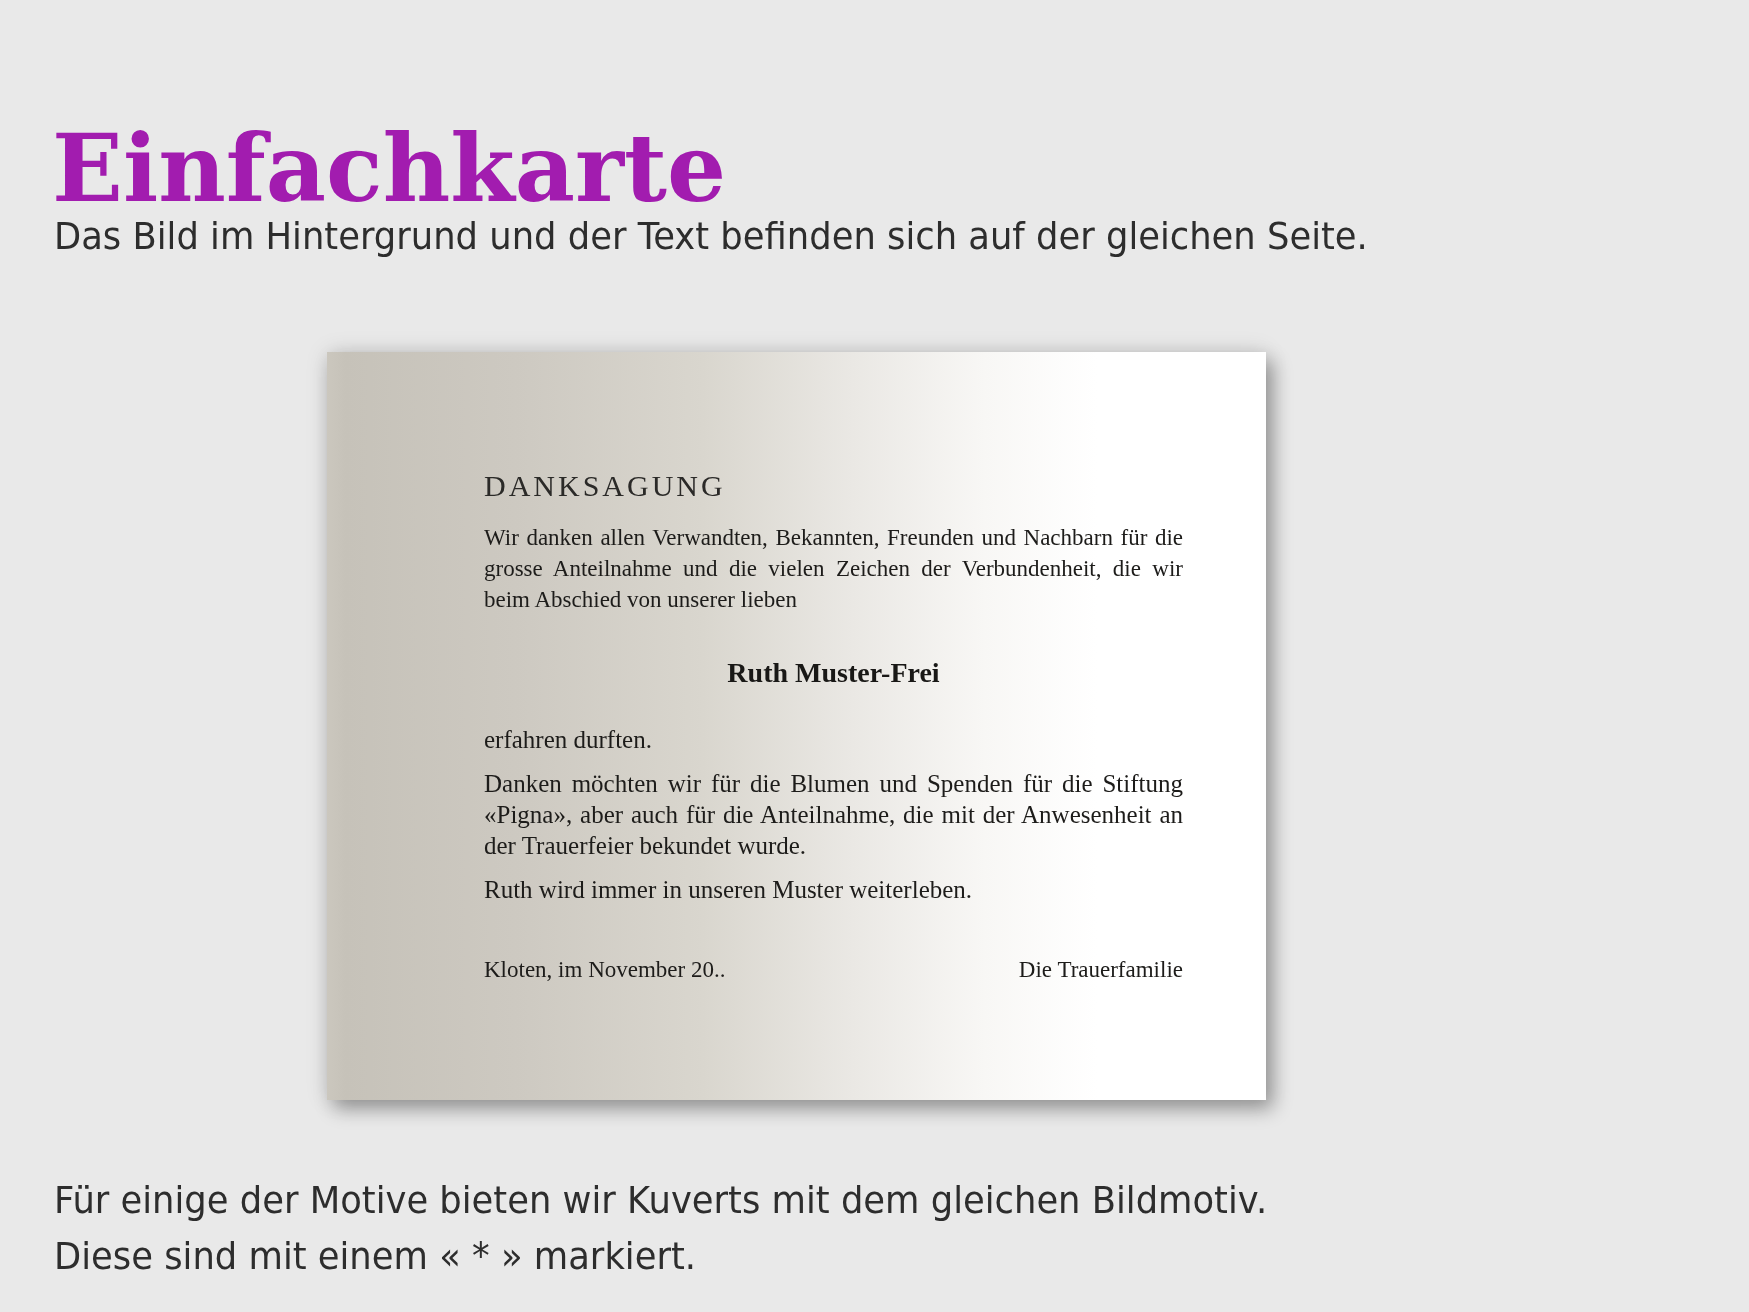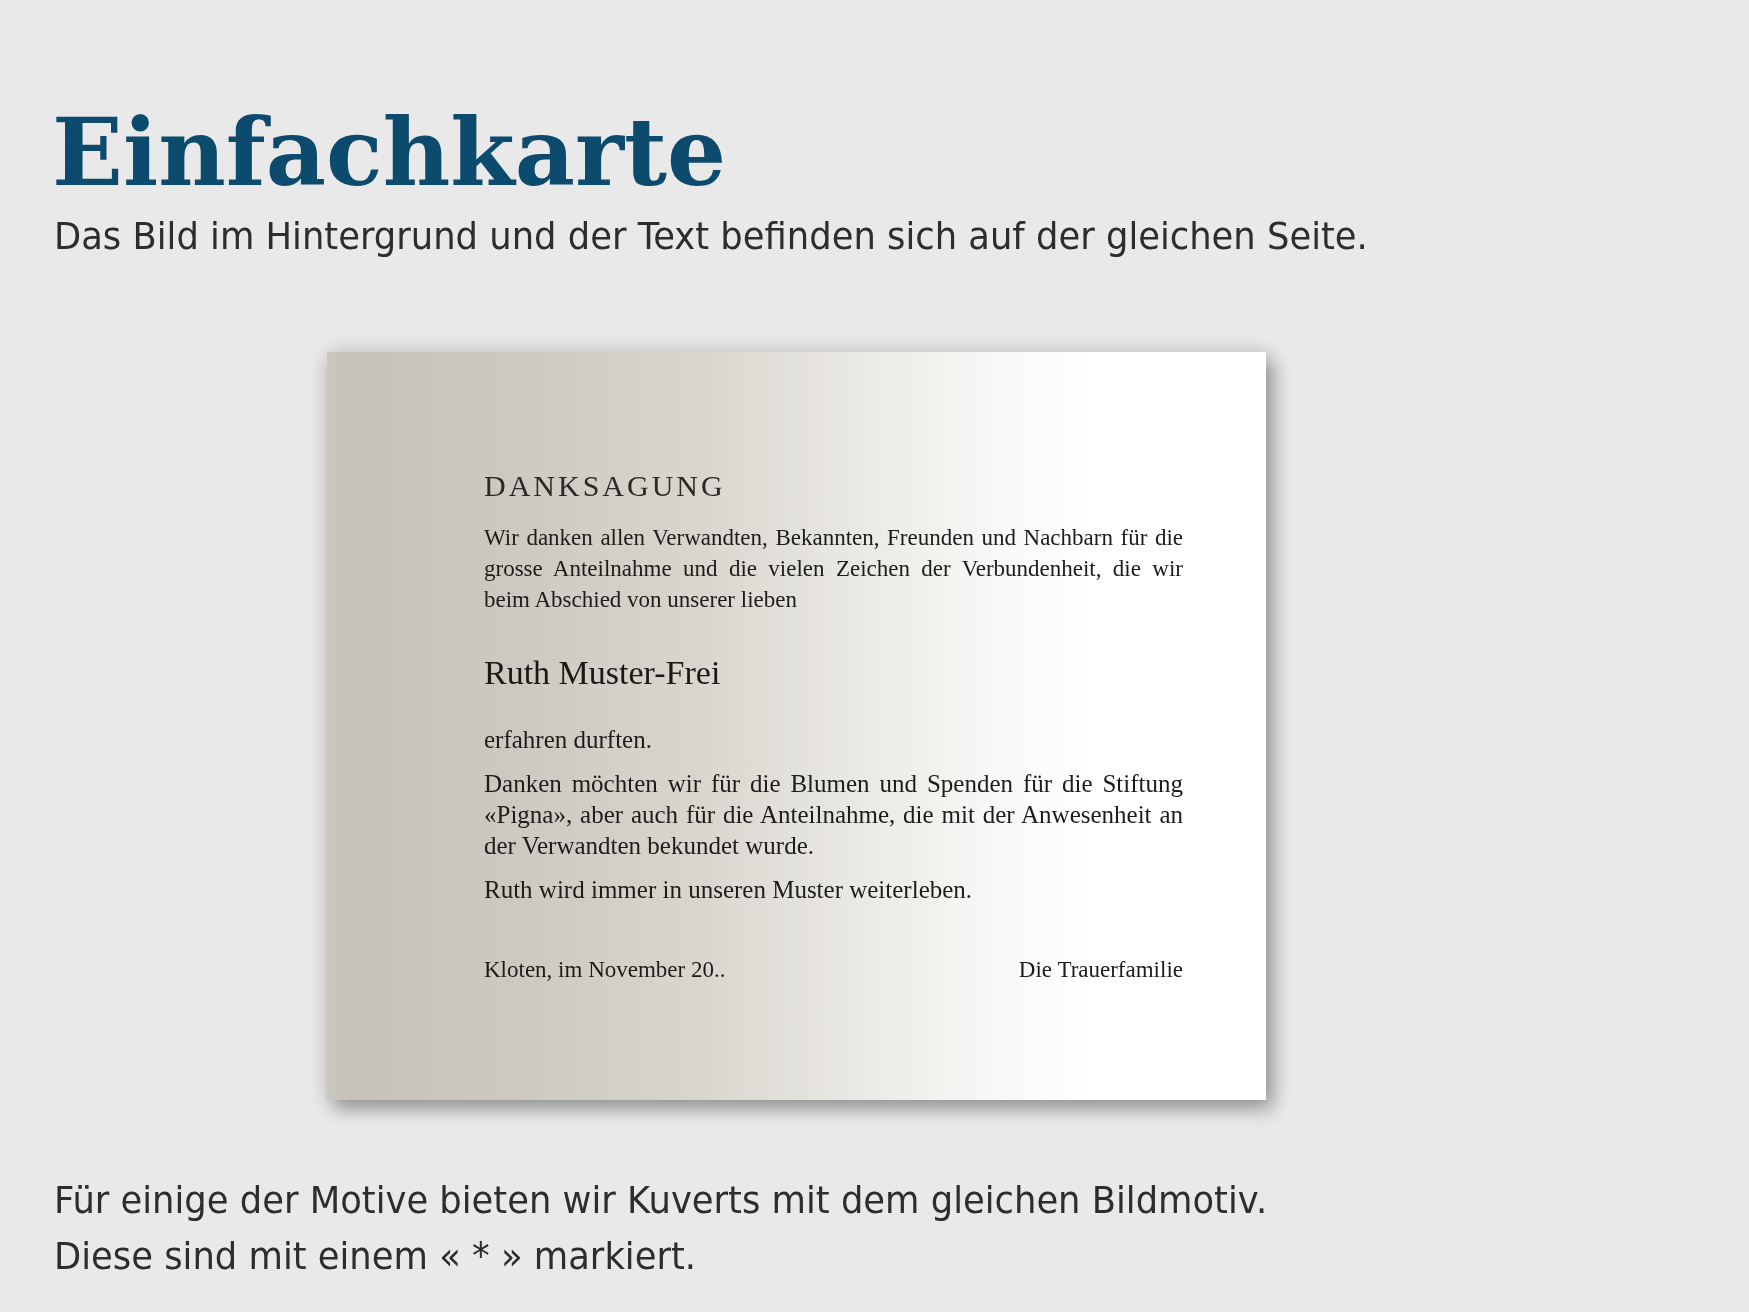--- a/index.html
+++ b/index.html
@@ -11,26 +11,26 @@
     position: relative;
     width: 1749px;
     height: 1312px;
     background: #e9e9e9;
     overflow: hidden;
     font-family: "Liberation Sans", sans-serif;
   }
   .page-title {
     position: absolute;
     left: 52px;
-    top: 38px;
+    top: 54px;
     font-family: "DejaVu Serif", serif;
     font-weight: 700;
     font-size: 93px;
     line-height: 1.15;
-    color: #0c4a6e;
+    color: #a21caf;
     white-space: nowrap;
   }
   .page-subtitle {
     position: absolute;
     left: 54px;
     top: 214px;
     font-family: "DejaVu Sans", "Liberation Sans", sans-serif;
     font-size: 38px;
     color: #2d2d2d;
     transform: scaleX(0.93);
@@ -65,24 +65,24 @@
     color: #2b2a28;
   }
   .card-intro {
     margin: 18px 0 0 0;
     font-size: 23px;
     line-height: 31px;
     text-align: justify;
   }
   .deceased-name {
     margin: 33px 0 0 0;
-    font-size: 34px;
+    font-size: 28px;
     line-height: 50px;
-    font-weight: 400;
-    text-align: left;
+    font-weight: 700;
+    text-align: center;
     color: #191816;
   }
   .card-par {
     margin: 13px 0 0 0;
     font-size: 25px;
     line-height: 31px;
     text-align: justify;
   }
   .card-par.first {
     margin-top: 26px;
@@ -120,21 +120,21 @@
   <div class="memorial-card">
 
     <div class="card-heading">DANKSAGUNG</div>
 
     <p class="card-intro">Wir danken allen Verwandten, Bekannten, Freunden und Nachbarn für die grosse Anteilnahme und die vielen Zeichen der Verbundenheit, die wir beim Abschied von unserer lieben</p>
 
     <div class="deceased-name">Ruth Muster-Frei</div>
 
     <p class="card-par first">erfahren durften.</p>
 
-    <p class="card-par">Danken möchten wir für die Blumen und Spenden für die Stiftung «Pigna», aber auch für die Anteilnahme, die mit der Anwesenheit an der Verwandten bekundet wurde.</p>
+    <p class="card-par">Danken möchten wir für die Blumen und Spenden für die Stiftung «Pigna», aber auch für die Anteilnahme, die mit der Anwesenheit an der Trauerfeier bekundet wurde.</p>
 
 
     <p class="card-par">Ruth wird immer in unseren Muster weiterleben.</p>
 
     <div class="card-footer-row">
       <span>Kloten, im November 20..</span>
       <span>Die Trauerfamilie</span>
     </div>
 
   </div>

